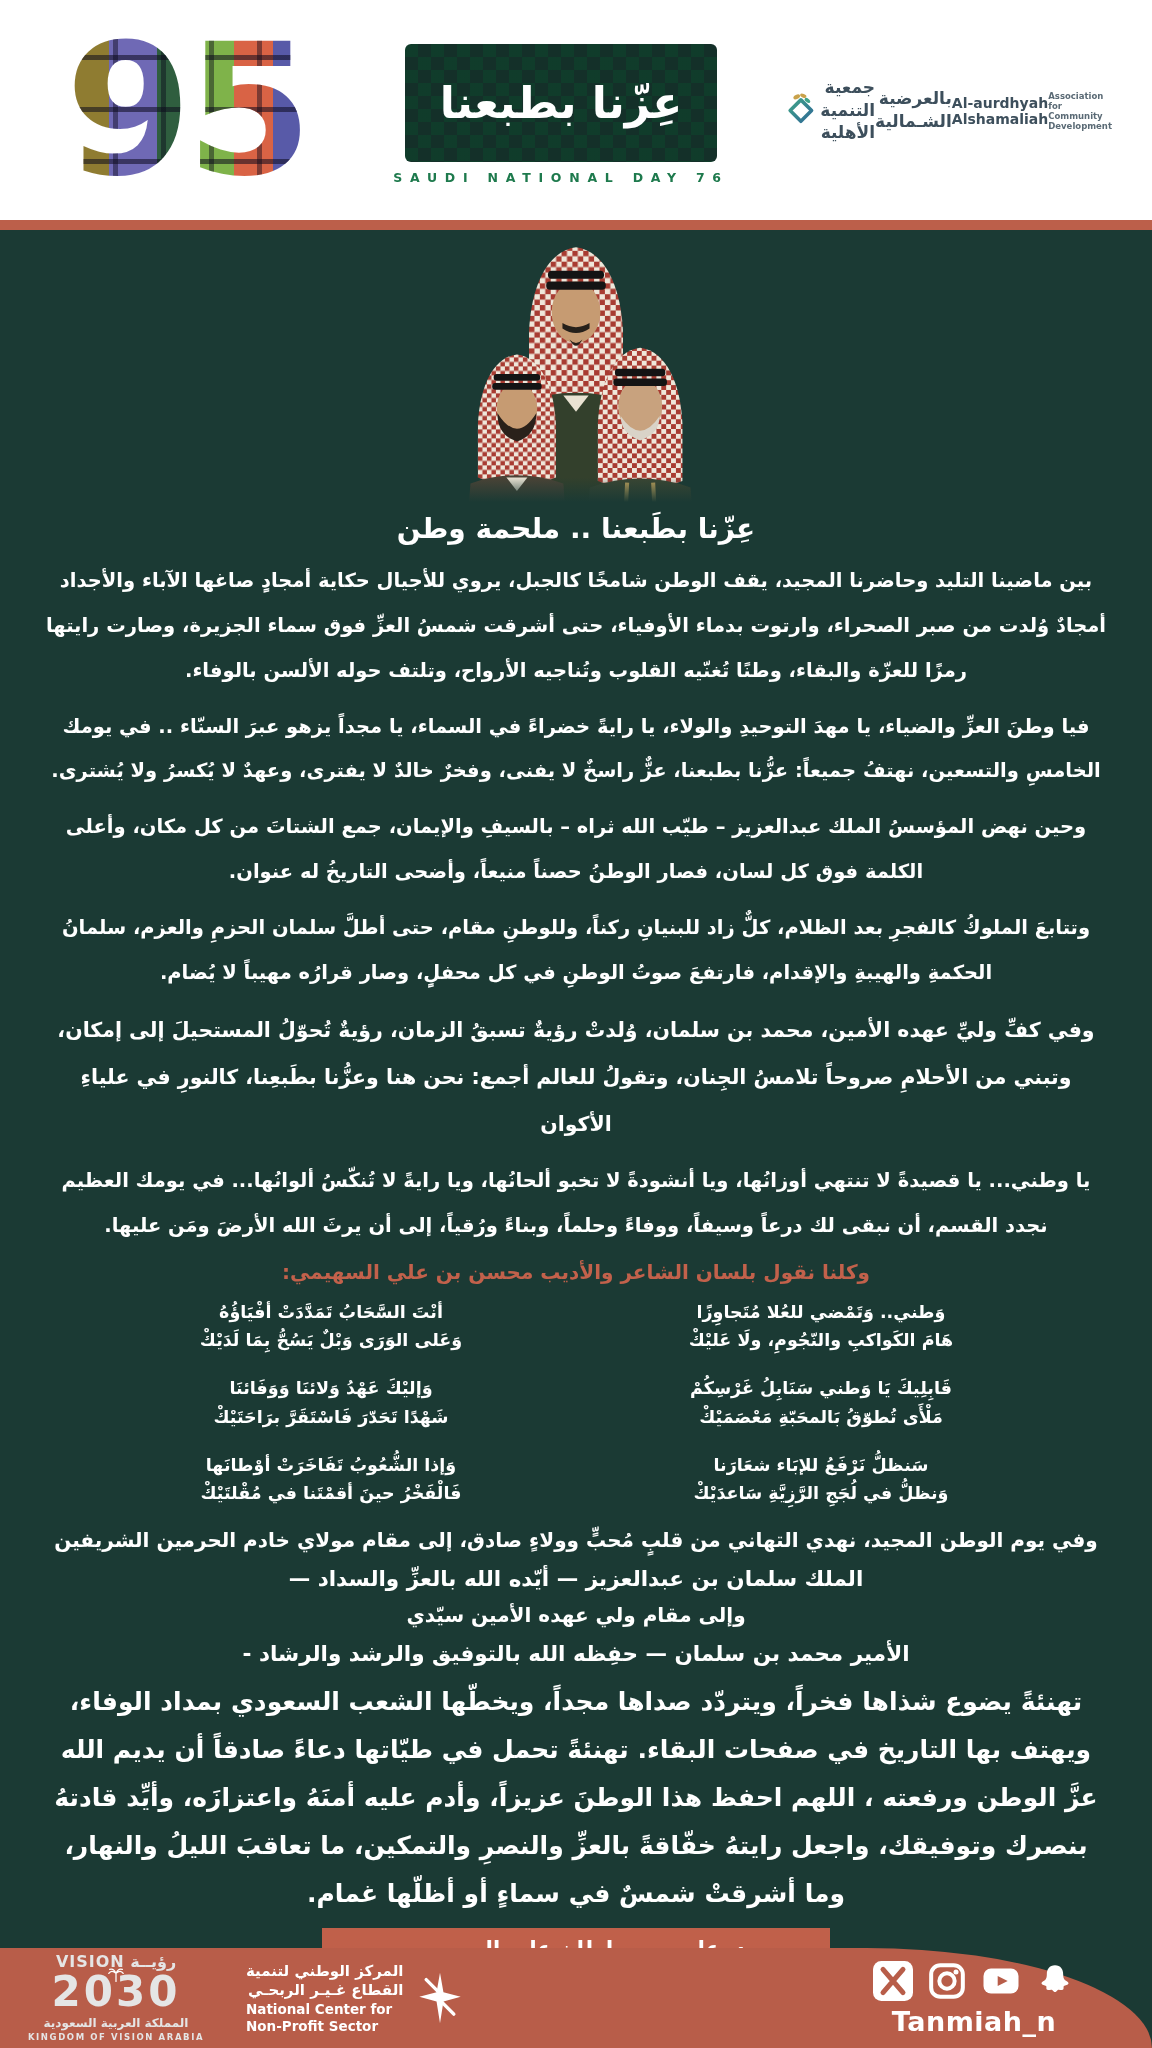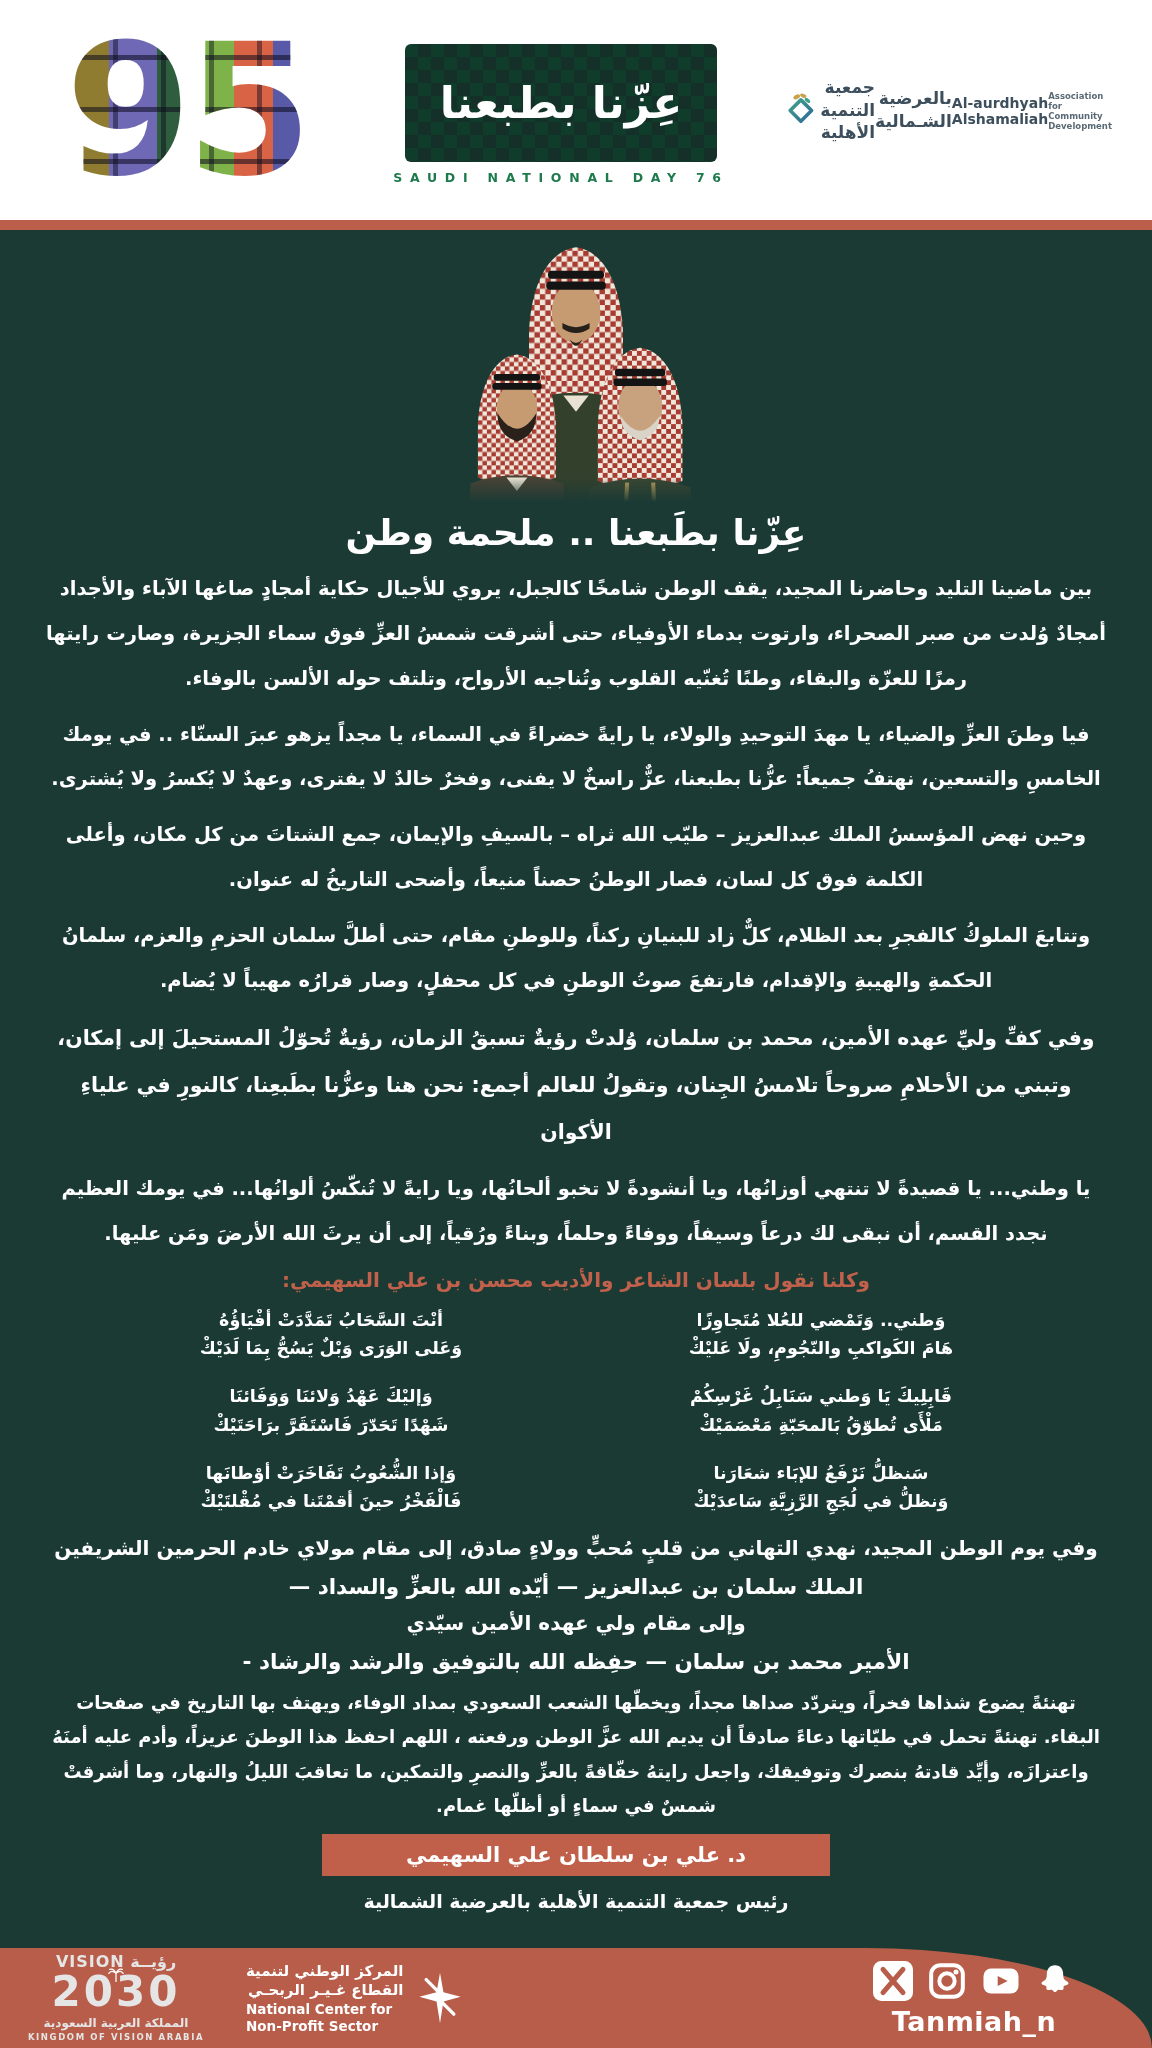--- a/index.html
+++ b/index.html
@@ -35,30 +35,30 @@
   .assoc { width:330px; display:flex; align-items:center; }
   .assoc-ar{ color:#3d4f5c; font-size:17px; font-weight:700; line-height:1.35; }
   .assoc-en1{ color:#3d4f5c; font-size:14px; font-weight:700; margin-top:2px; }
   .assoc-en2{ color:#5a6a75; font-size:8.5px; font-weight:700; margin-top:2px; }
 
   .divider{ height:10px; background:#bc5f4a; }
 
   
   .content{ color:#ffffff; text-align:center; padding:0 44px; }
   .kings{ margin:10px 0 4px; }
-  .title{ font-size:36px; font-weight:900; margin:6px 0 14px; }
+  .title{ font-size:28px; font-weight:900; margin:6px 0 14px; }
   .para{ font-size:19.5px; font-weight:700; line-height:2.3; margin-bottom:11px; }
   .para.strong{ font-weight:900; font-size:20.5px; }
   .attr{ color:#c2614b; font-size:20px; font-weight:900; margin:2px 0 14px; }
   .poem{ margin-bottom:6px; }
   .stanza{ display:flex; justify-content:center; gap:150px; margin-bottom:20px; }
   .hemi{ width:340px; font-size:17.5px; font-weight:700; line-height:1.62; }
   .close1,.close2{ font-size:20px; font-weight:700; margin:10px 0 8px; }
   .royal{ font-size:21.5px; font-weight:900; margin:14px 0 12px; }
-  .closepara{ font-size:18px; font-weight:700; line-height:1.92; margin:6px 4px 10px; }
+  .closepara{ font-size:25px; font-weight:700; line-height:1.92; margin:6px 4px 10px; }
   .sigwrap{ margin-top:10px; }
   .sigbox{ display:inline-block; background:#c0604a; color:#fff; font-size:21px;
            font-weight:900; padding:9px 84px; }
   .role{ font-size:19px; font-weight:900; margin-top:14px; }
 
   
   .footer{ position:absolute; left:0; right:0; bottom:0; height:120px; }
   .band{ position:absolute; bottom:0; left:0; right:0; height:100px;
          background:#b85d49; border-top-right-radius:300px 105px;
          display:flex; align-items:center; padding:6px 30px 6px 16px; gap:30px; }

